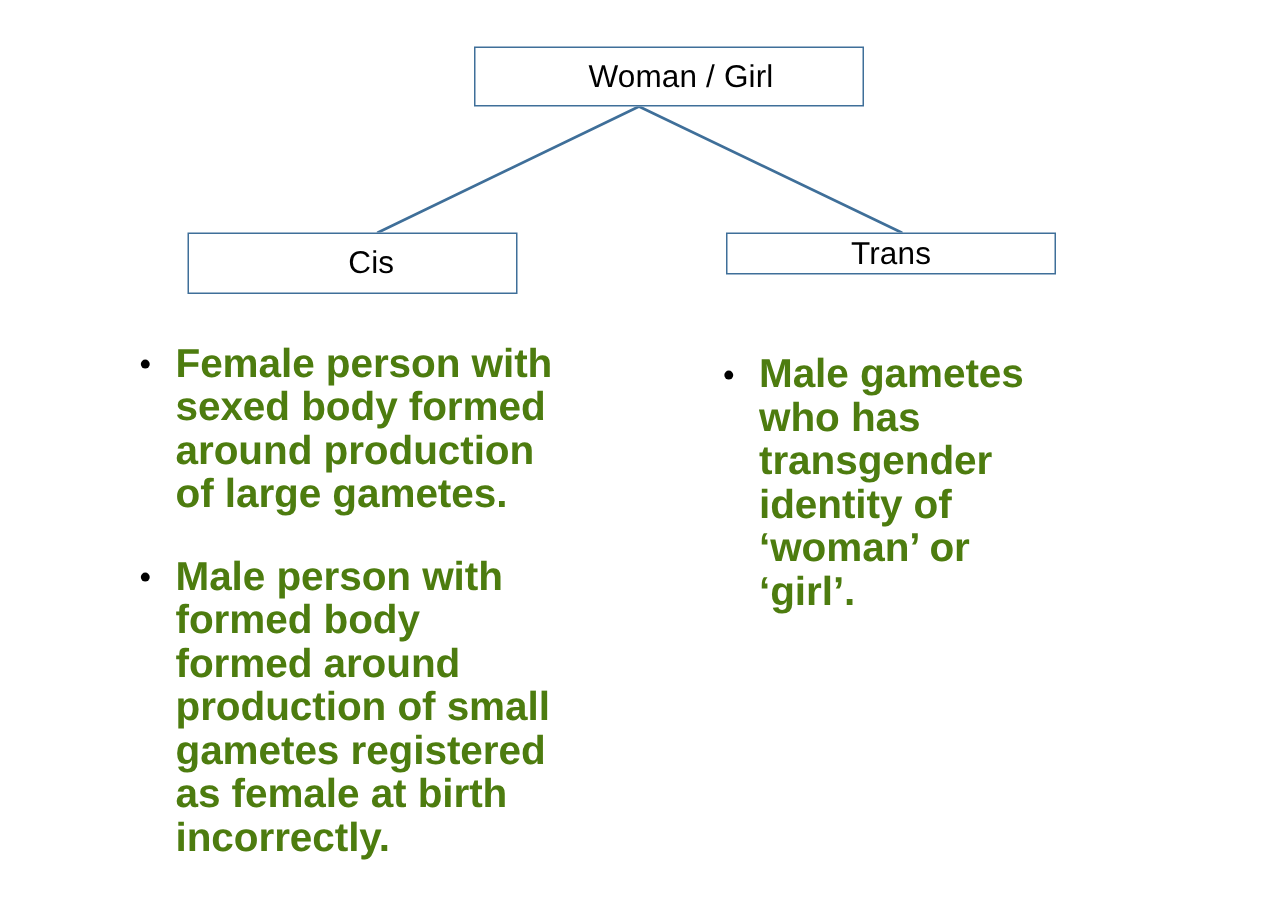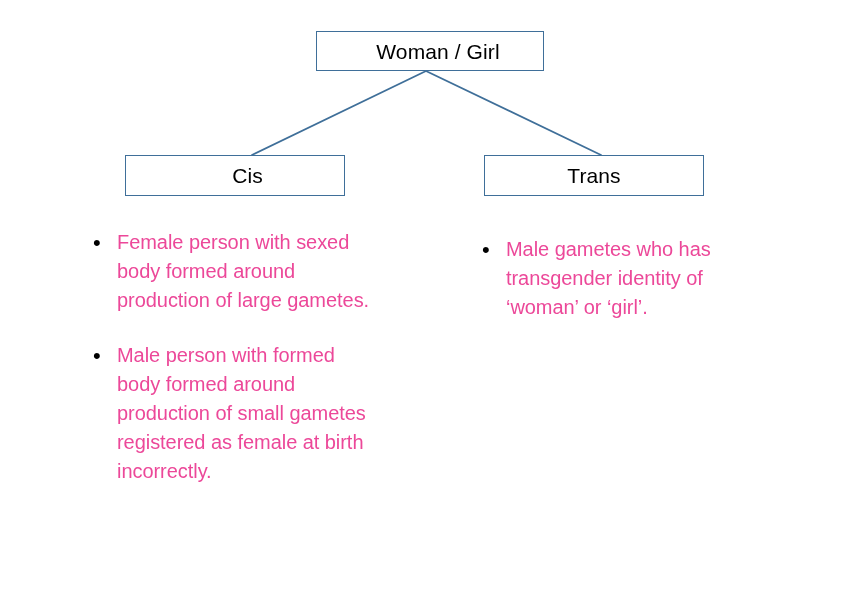--- a/index.html
+++ b/index.html
@@ -46,23 +46,23 @@
   .node-label {
     font-family: "Liberation Sans", sans-serif;
     font-size: 21px;
     font-weight: 400;
     line-height: 1;
     color: #000000;
     letter-spacing: 0.1px;
     white-space: nowrap;
   }
 
-  #box-root   { left: 316px; top: 31px;  width: 228px; height: 40px; padding-left: 16px; }
+  #box-root   { left: 316px; top: 31px;  width: 260px; height: 40px; padding-left: 16px; }
   #box-cis    { left: 125px; top: 155px; width: 220px; height: 41px; padding-left: 25px; }
-  #box-trans  { left: 484px; top: 155px; width: 220px; height: 41px; }
+  #box-trans  { left: 484px; top: 155px; width: 220px; height: 28px; }
 
   
   .bullet-column {
     position: absolute;
     z-index: 2;
   }
   #column-cis   { left: 88px;  top: 228px; width: 300px; }
   #column-trans { left: 477px; top: 235px; width: 250px; }
 
   .bullet-item {
@@ -78,24 +78,24 @@
     font-size: 22px;
     line-height: 29px;
     color: #000000;
     text-align: left;
     padding-left: 5px;
     box-sizing: border-box;
   }
   .bullet-text {
     flex: 1 1 auto;
     font-family: "Liberation Sans", sans-serif;
-    font-size: 20px;
-    font-weight: 400;
+    font-size: 27px;
+    font-weight: 700;
     line-height: 29px;
-    color: #ec4899;
+    color: #4d7c0f;
     letter-spacing: -0.05px;
   }
   #column-trans .bullet-text { max-width: 205px; }
   #column-cis   .bullet-text { max-width: 253px; }
 </style>
 </head>
 <body>
 
 <div id="slide">
 

